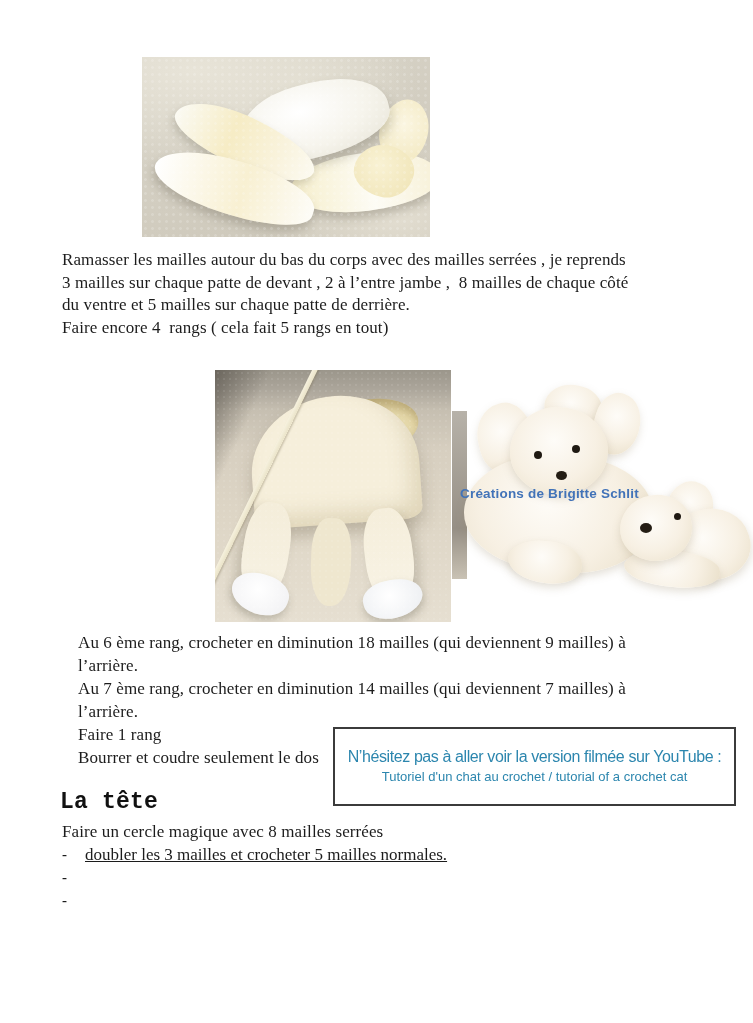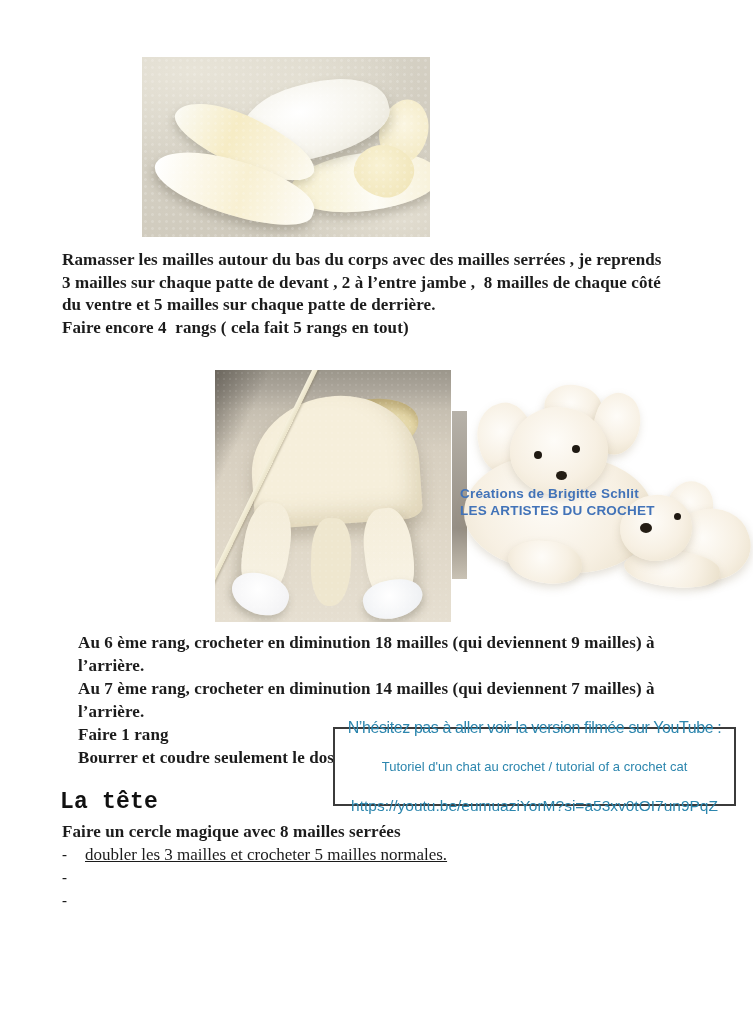--- a/index.html
+++ b/index.html
@@ -4,21 +4,21 @@
 <style>
   html,body{margin:0;padding:0;background:#ffffff;}
   .page{
     position:relative;width:753px;height:1023px;background:#ffffff;overflow:hidden;
     font-family:"Liberation Serif","DejaVu Serif",serif;color:#1c1c1c;
   }
   .blob{position:absolute;}
   
   .para{
     position:absolute;left:62px;margin:0;
-    font-size:17px;line-height:22.7px;white-space:pre-line;letter-spacing:0.1px;font-weight:bold;
+    font-size:17px;line-height:22.7px;white-space:pre-line;letter-spacing:0.1px;
   }
   #para1{top:249px;width:672px;}
   #para2{top:631px;width:640px;line-height:23px;margin-left:16px;}
   #head-intro{top:821px;width:660px;}
   .head-title{
     position:absolute;left:60px;top:789px;margin:0;
     font-family:Liberation Mono, monospace;font-weight:bold;
     font-size:23px;color:#111111;letter-spacing:0.2px;
   }
   
@@ -26,21 +26,20 @@
   .bullet{display:flex;font-size:17px;line-height:23px;}
   .bullet .dash{flex:none;width:23px;font-weight:bold;font-size:15px;}
   .bullet .txt{white-space:pre-line;text-decoration:underline;}
   
   .yt-box{
     position:absolute;left:333px;top:727px;width:403px;height:79px;
     border:2px solid #3b3b3b;background:#ffffff;box-sizing:border-box;
     display:flex;flex-direction:column;justify-content:center;align-items:center;
     text-align:center;font-family:"Liberation Sans","DejaVu Sans",sans-serif;
     color:#2c86ae;
-    gap:19px;
   }
   .yt1{font-size:16px;line-height:21px;letter-spacing:-0.4px;}
   .yt2{font-size:13px;line-height:20px;}
   .yt3{font-size:15.5px;line-height:20px;cursor:pointer;}
   
   .photo-top{
     position:absolute;left:142px;top:57px;width:288px;height:180px;overflow:hidden;
     background:
       radial-gradient(120% 90% at 18% 8%, #e8e4d8 0%, rgba(232,228,216,0) 60%),
       radial-gradient(90% 80% at 88% 88%, #e3deD1 0%, rgba(227,222,209,0) 55%),
@@ -192,35 +191,33 @@
     <div class="blob bd-eye-r"></div>
     <div class="blob bd-nose"></div>
     <div class="blob dogfur sd-ear"></div>
     <div class="blob dogfur sd-body"></div>
     <div class="blob dogfur sd-paws"></div>
     <div class="blob dogfur sd-head"></div>
     <div class="blob sd-nose"></div>
     <div class="blob sd-eye"></div>
     <div class="pd-text">
       <div>Créations de Brigitte Schlit</div>
-      <div>LES ARTISTES DU CROCHET</div>
     </div>
   </div>
 
   <p class="para" id="para2">Au 6 ème rang, crocheter en diminution 18 mailles (qui deviennent 9 mailles) à
 l’arrière.
 Au 7 ème rang, crocheter en diminution 14 mailles (qui deviennent 7 mailles) à
 l’arrière.
 Faire 1 rang
 Bourrer et coudre seulement le dos</p>
 
   <div class="yt-box">
     <div class="yt1">N’hésitez pas à aller voir la version filmée sur YouTube :</div>
     <div class="yt2">Tutoriel d'un chat au crochet / tutorial of a crochet cat</div>
-    <div class="yt3">https://youtu.be/eumuaziYorM?si=a53xv0tOI7un9PqZ</div>
   </div>
 
   <h1 class="head-title">La tête</h1>
   <p class="para" id="head-intro">Faire un cercle magique avec 8 mailles serrées</p>
 
   <div class="bullets">
     <div class="bullet">
       <span class="dash">-</span>
       <span class="txt">doubler les 3 mailles et crocheter 5 mailles normales.</span>
     </div>

